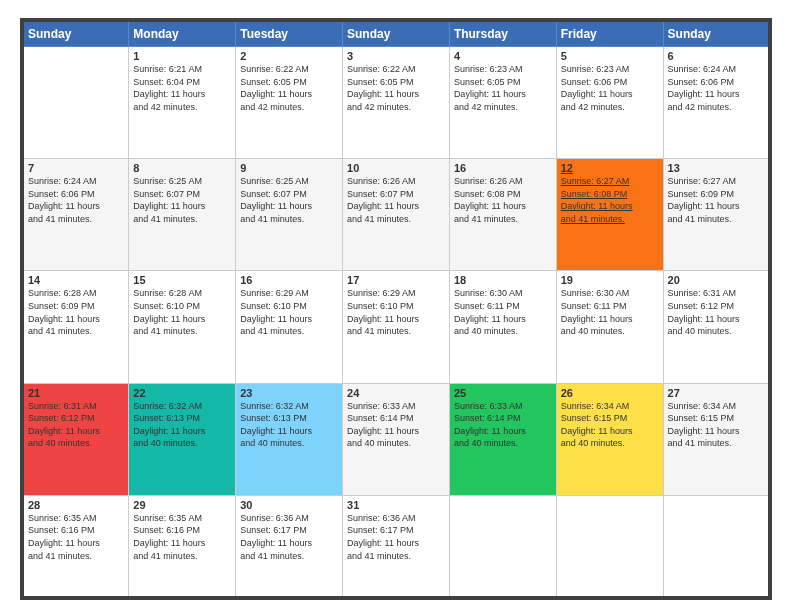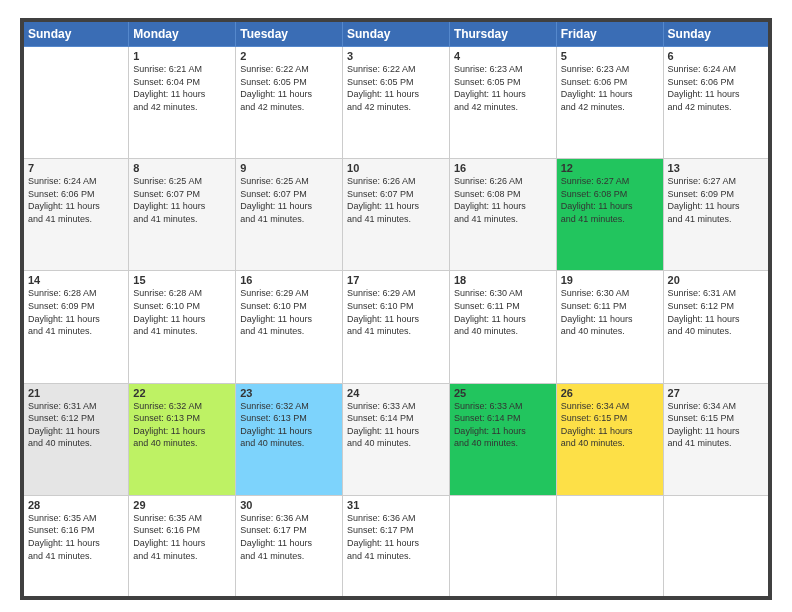--- a/index.html
+++ b/index.html
@@ -182,21 +182,21 @@
 Daylight: 11 hours
 and 41 minutes.</div>
           </td>
           <td style="background: rgb(245, 245, 245);">
             <span class="day-num">16</span>
             <div class="day-info" style="white-space: pre-line;">Sunrise: 6:26 AM
 Sunset: 6:08 PM
 Daylight: 11 hours
 and 41 minutes.</div>
           </td>
-          <td style="background: #22c55e;">
+          <td style="background: #f97316; text-decoration: underline;">
             <span class="day-num">12</span>
             <div class="day-info" style="white-space: pre-line;">Sunrise: 6:27 AM
 Sunset: 6:08 PM
 Daylight: 11 hours
 and 41 minutes.</div>
           </td>
           <td style="background: rgb(245, 245, 245);">
             <span class="day-num">13</span>
             <div class="day-info" style="white-space: pre-line;">Sunrise: 6:27 AM
 Sunset: 6:09 PM
@@ -249,28 +249,28 @@
           </td>
           <td>
             <span class="day-num">20</span>
             <div class="day-info" style="white-space: pre-line;">Sunrise: 6:31 AM
 Sunset: 6:12 PM
 Daylight: 11 hours
 and 40 minutes.</div>
           </td>
         </tr>
         <tr>
-          <td style="background: #e5e5e5; margin-left: 48px;">
+          <td style="background: #ef4444; margin-left: 48px;">
             <span class="day-num">21</span>
             <div class="day-info" style="white-space: pre-line;">Sunrise: 6:31 AM
 Sunset: 6:12 PM
 Daylight: 11 hours
 and 40 minutes.</div>
           </td>
-          <td style="background: #bef264;">
+          <td style="background: #14b8a6;">
             <span class="day-num">22</span>
             <div class="day-info" style="white-space: pre-line;">Sunrise: 6:32 AM
 Sunset: 6:13 PM
 Daylight: 11 hours
 and 40 minutes.</div>
           </td>
           <td style="background: #7dd3fc;">
             <span class="day-num">23</span>
             <div class="day-info" style="white-space: pre-line;">Sunrise: 6:32 AM
 Sunset: 6:13 PM

